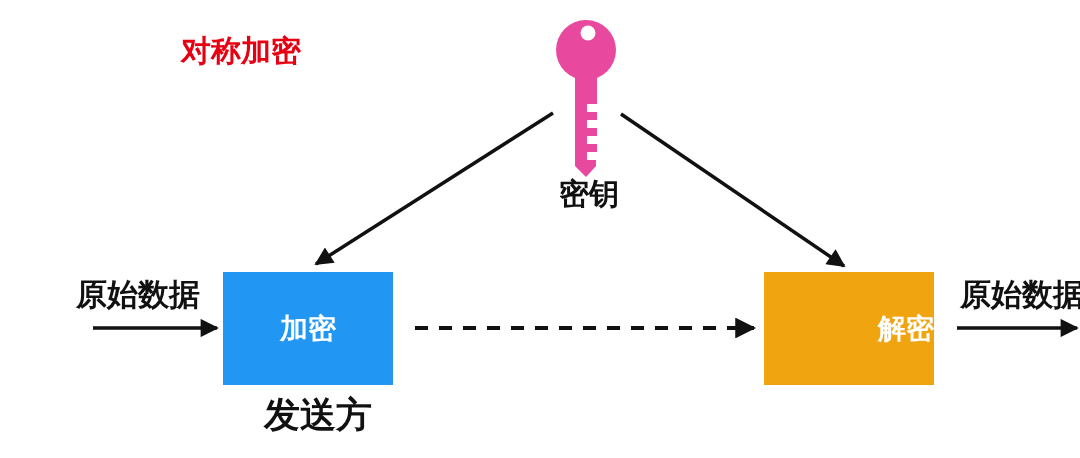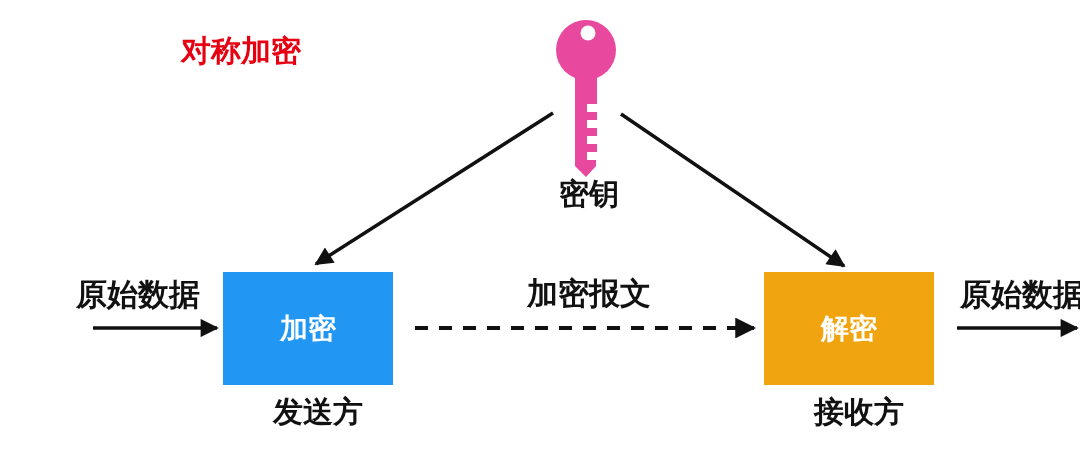--- a/index.html
+++ b/index.html
@@ -27,36 +27,36 @@
     left: 140px; top: 31px;
     font-size: 30px;
     font-weight: bold;
     color: var(--title-red, #e60012);
     white-space: nowrap;
   }
   .key-label     { left: 548px; top: 177px; transform: translateX(-50%); font-size: 30px; }
   .input-label   { left: 97px;  top: 278px; transform: translateX(-50%); font-size: 31px; }
   .channel-label { left: 548px; top: 277px; transform: translateX(-50%); font-size: 31px; }
   .output-label  { left: 981px; top: 278px; transform: translateX(-50%); font-size: 31px; }
-  .sender-label  { left: 277px; top: 395px; transform: translateX(-50%); font-size: 30px; }
+  .sender-label  { left: 277px; top: 395px; transform: translateX(-50%); font-size: 36px; }
   .receiver-label{ left: 818px; top: 395px; transform: translateX(-50%); font-size: 30px; }
   .box {
     position: absolute;
     top: 272px;
     width: 170px;
     height: 113px;
     display: flex;
     align-items: center;
     justify-content: center;
     color: var(--box-text-white, #fff);
     font-weight: bold;
     font-size: 28px;
   }
   .encrypt-box { left: 182px; background: var(--encrypt-blue, #2196f3); }
-  .decrypt-box { left: 723px; background: var(--decrypt-orange, #f0a410); }
+  .decrypt-box { left: 723px; background: var(--decrypt-orange, #f0a410); justify-content: flex-end; }
   .arrow { stroke: var(--arrow-black, #111); stroke-width: 3.5; fill: none; }
   .arrow.dashed { stroke-width: 4; stroke-dasharray: 13 11; }
   .ah { fill: var(--arrow-black, #111); }
   .key-fill { fill: var(--key-pink, #e8489e); }
   .key-hole { fill: #ffffff; }
 </style>
 </head>
 <body>
 
 <div class="canvas">
@@ -94,25 +94,23 @@
   </svg>
 
   <div class="label key-label">密钥</div>
 
   <div class="label input-label">原始数据</div>
 
   <div class="box encrypt-box">
     <span>加密</span>
   </div>
 
-  <div class="label channel-label">加密报文</div>
 
   <div class="box decrypt-box">
     <span>解密</span>
   </div>
 
   <div class="label output-label">原始数据</div>
 
   <div class="label sender-label">发送方</div>
 
-  <div class="label receiver-label">接收方</div>
 
 </div>
 
 </body></html>

